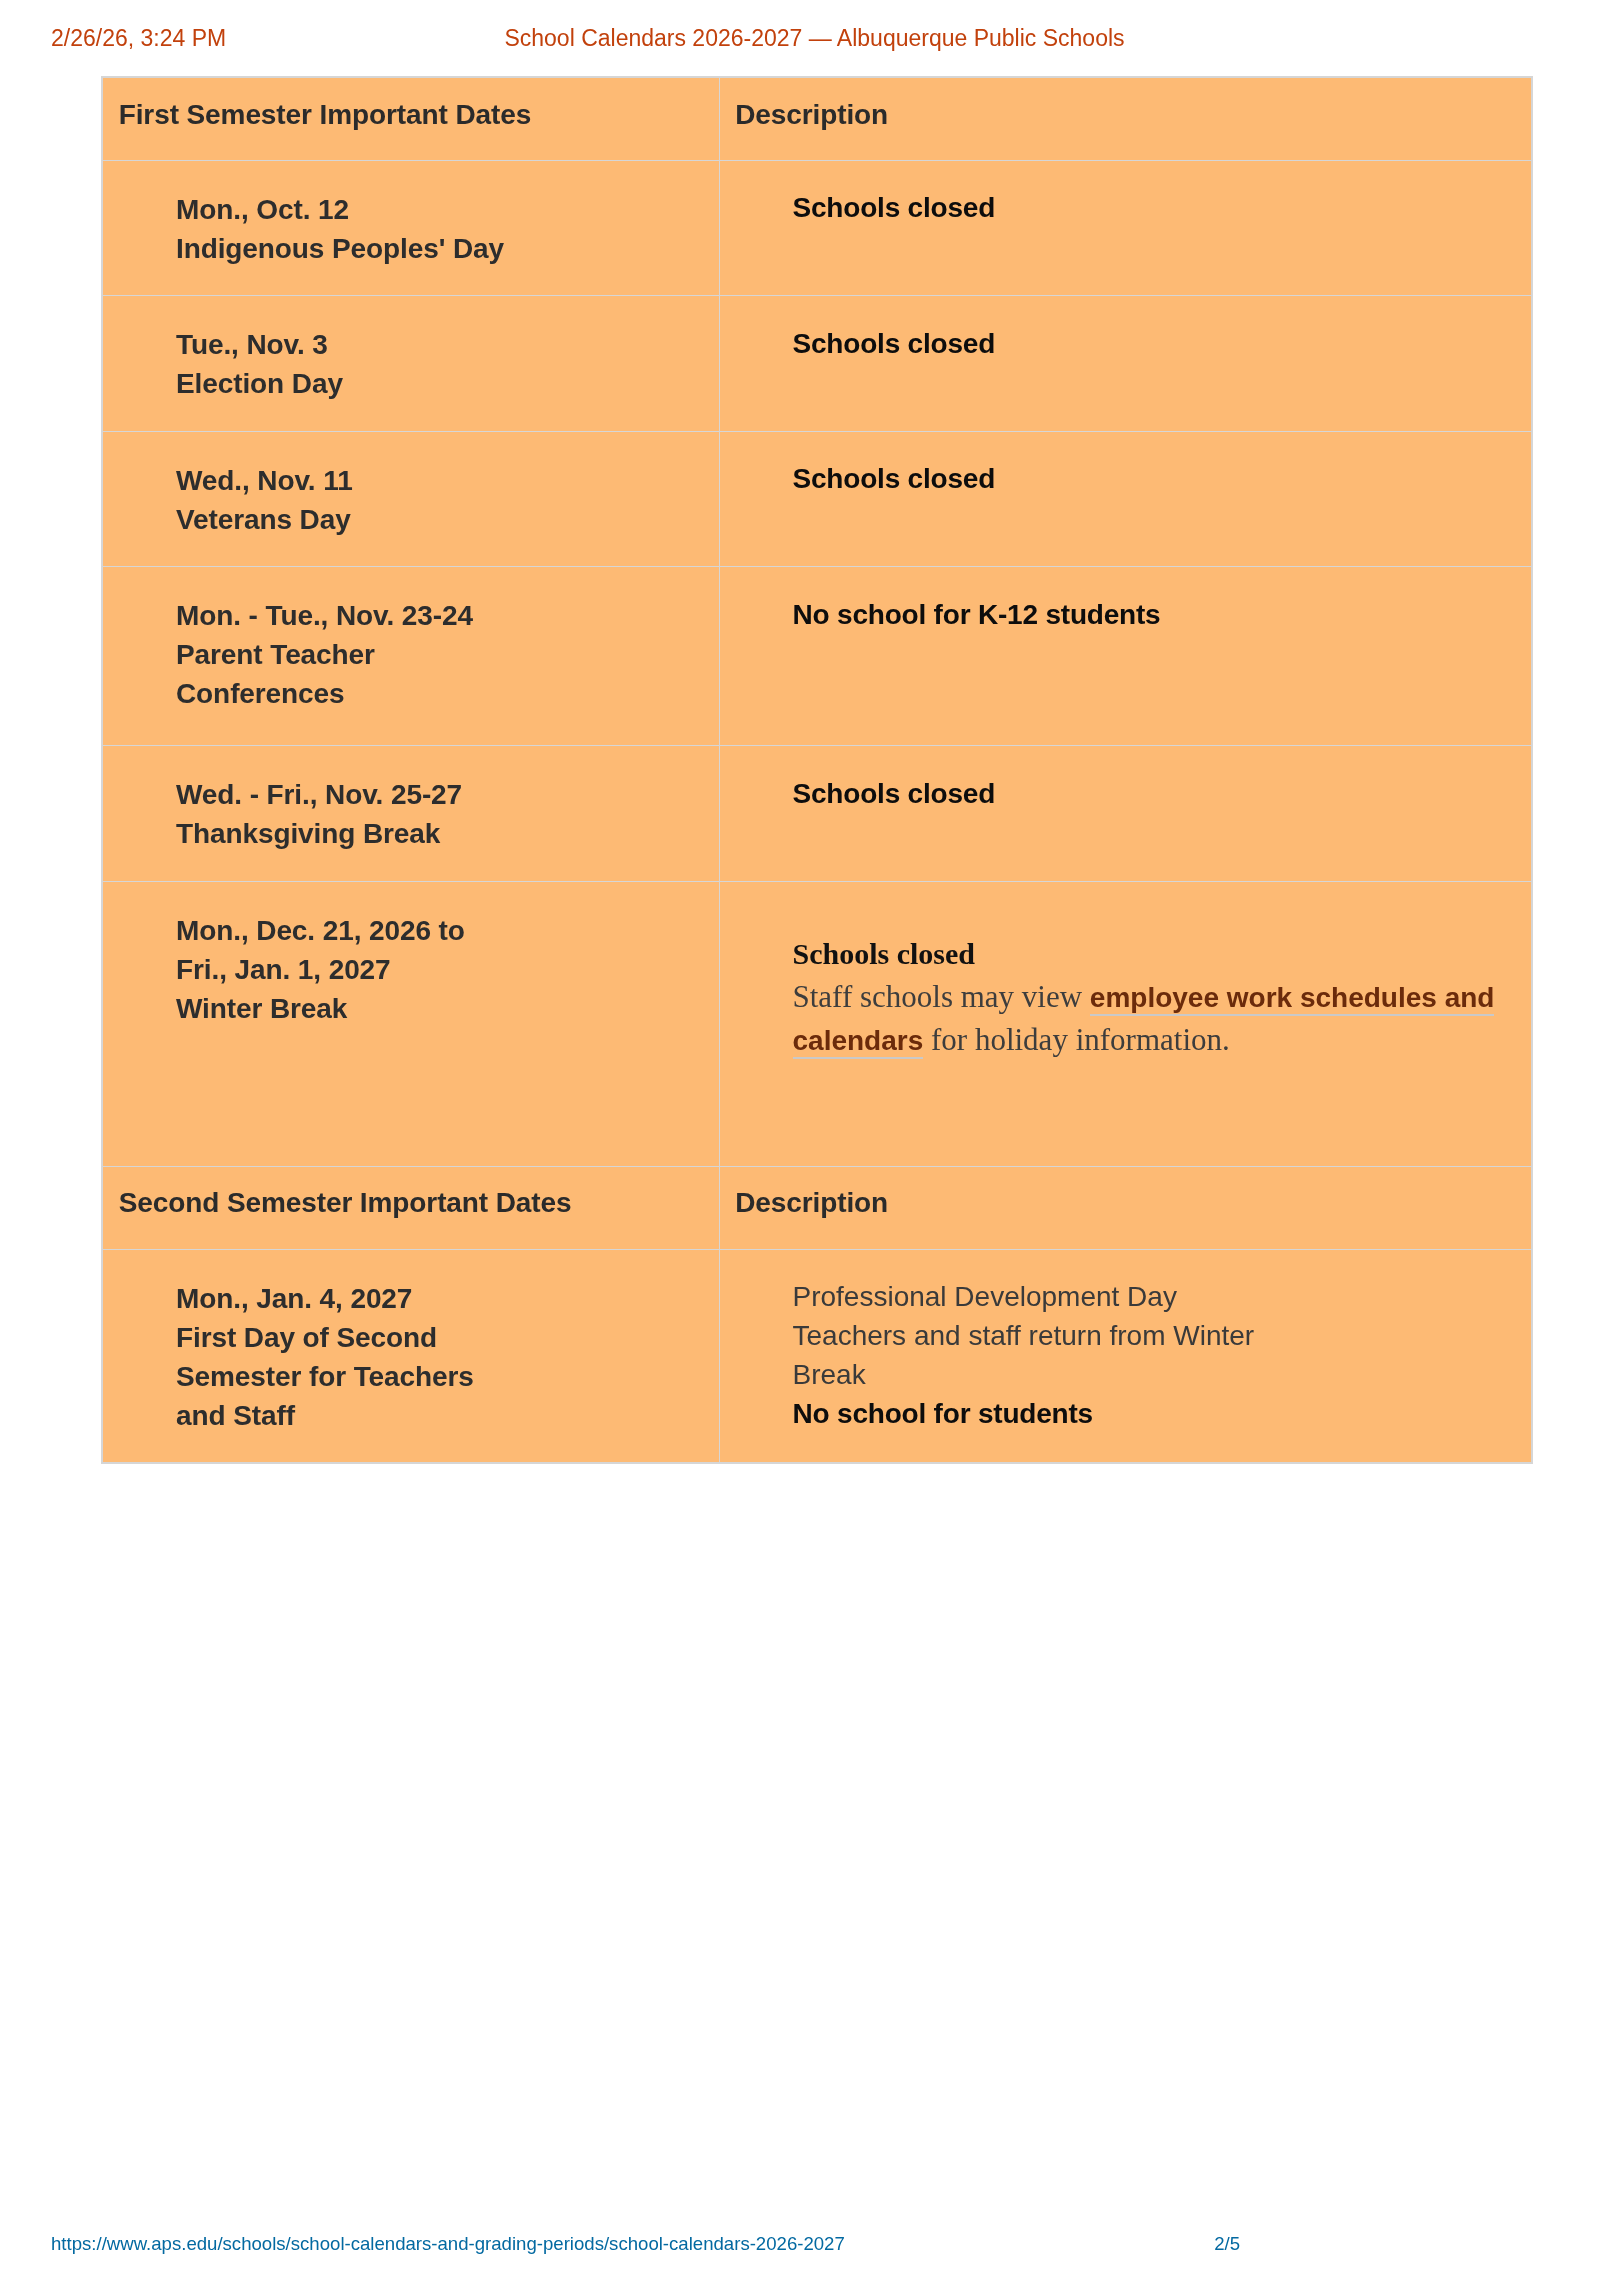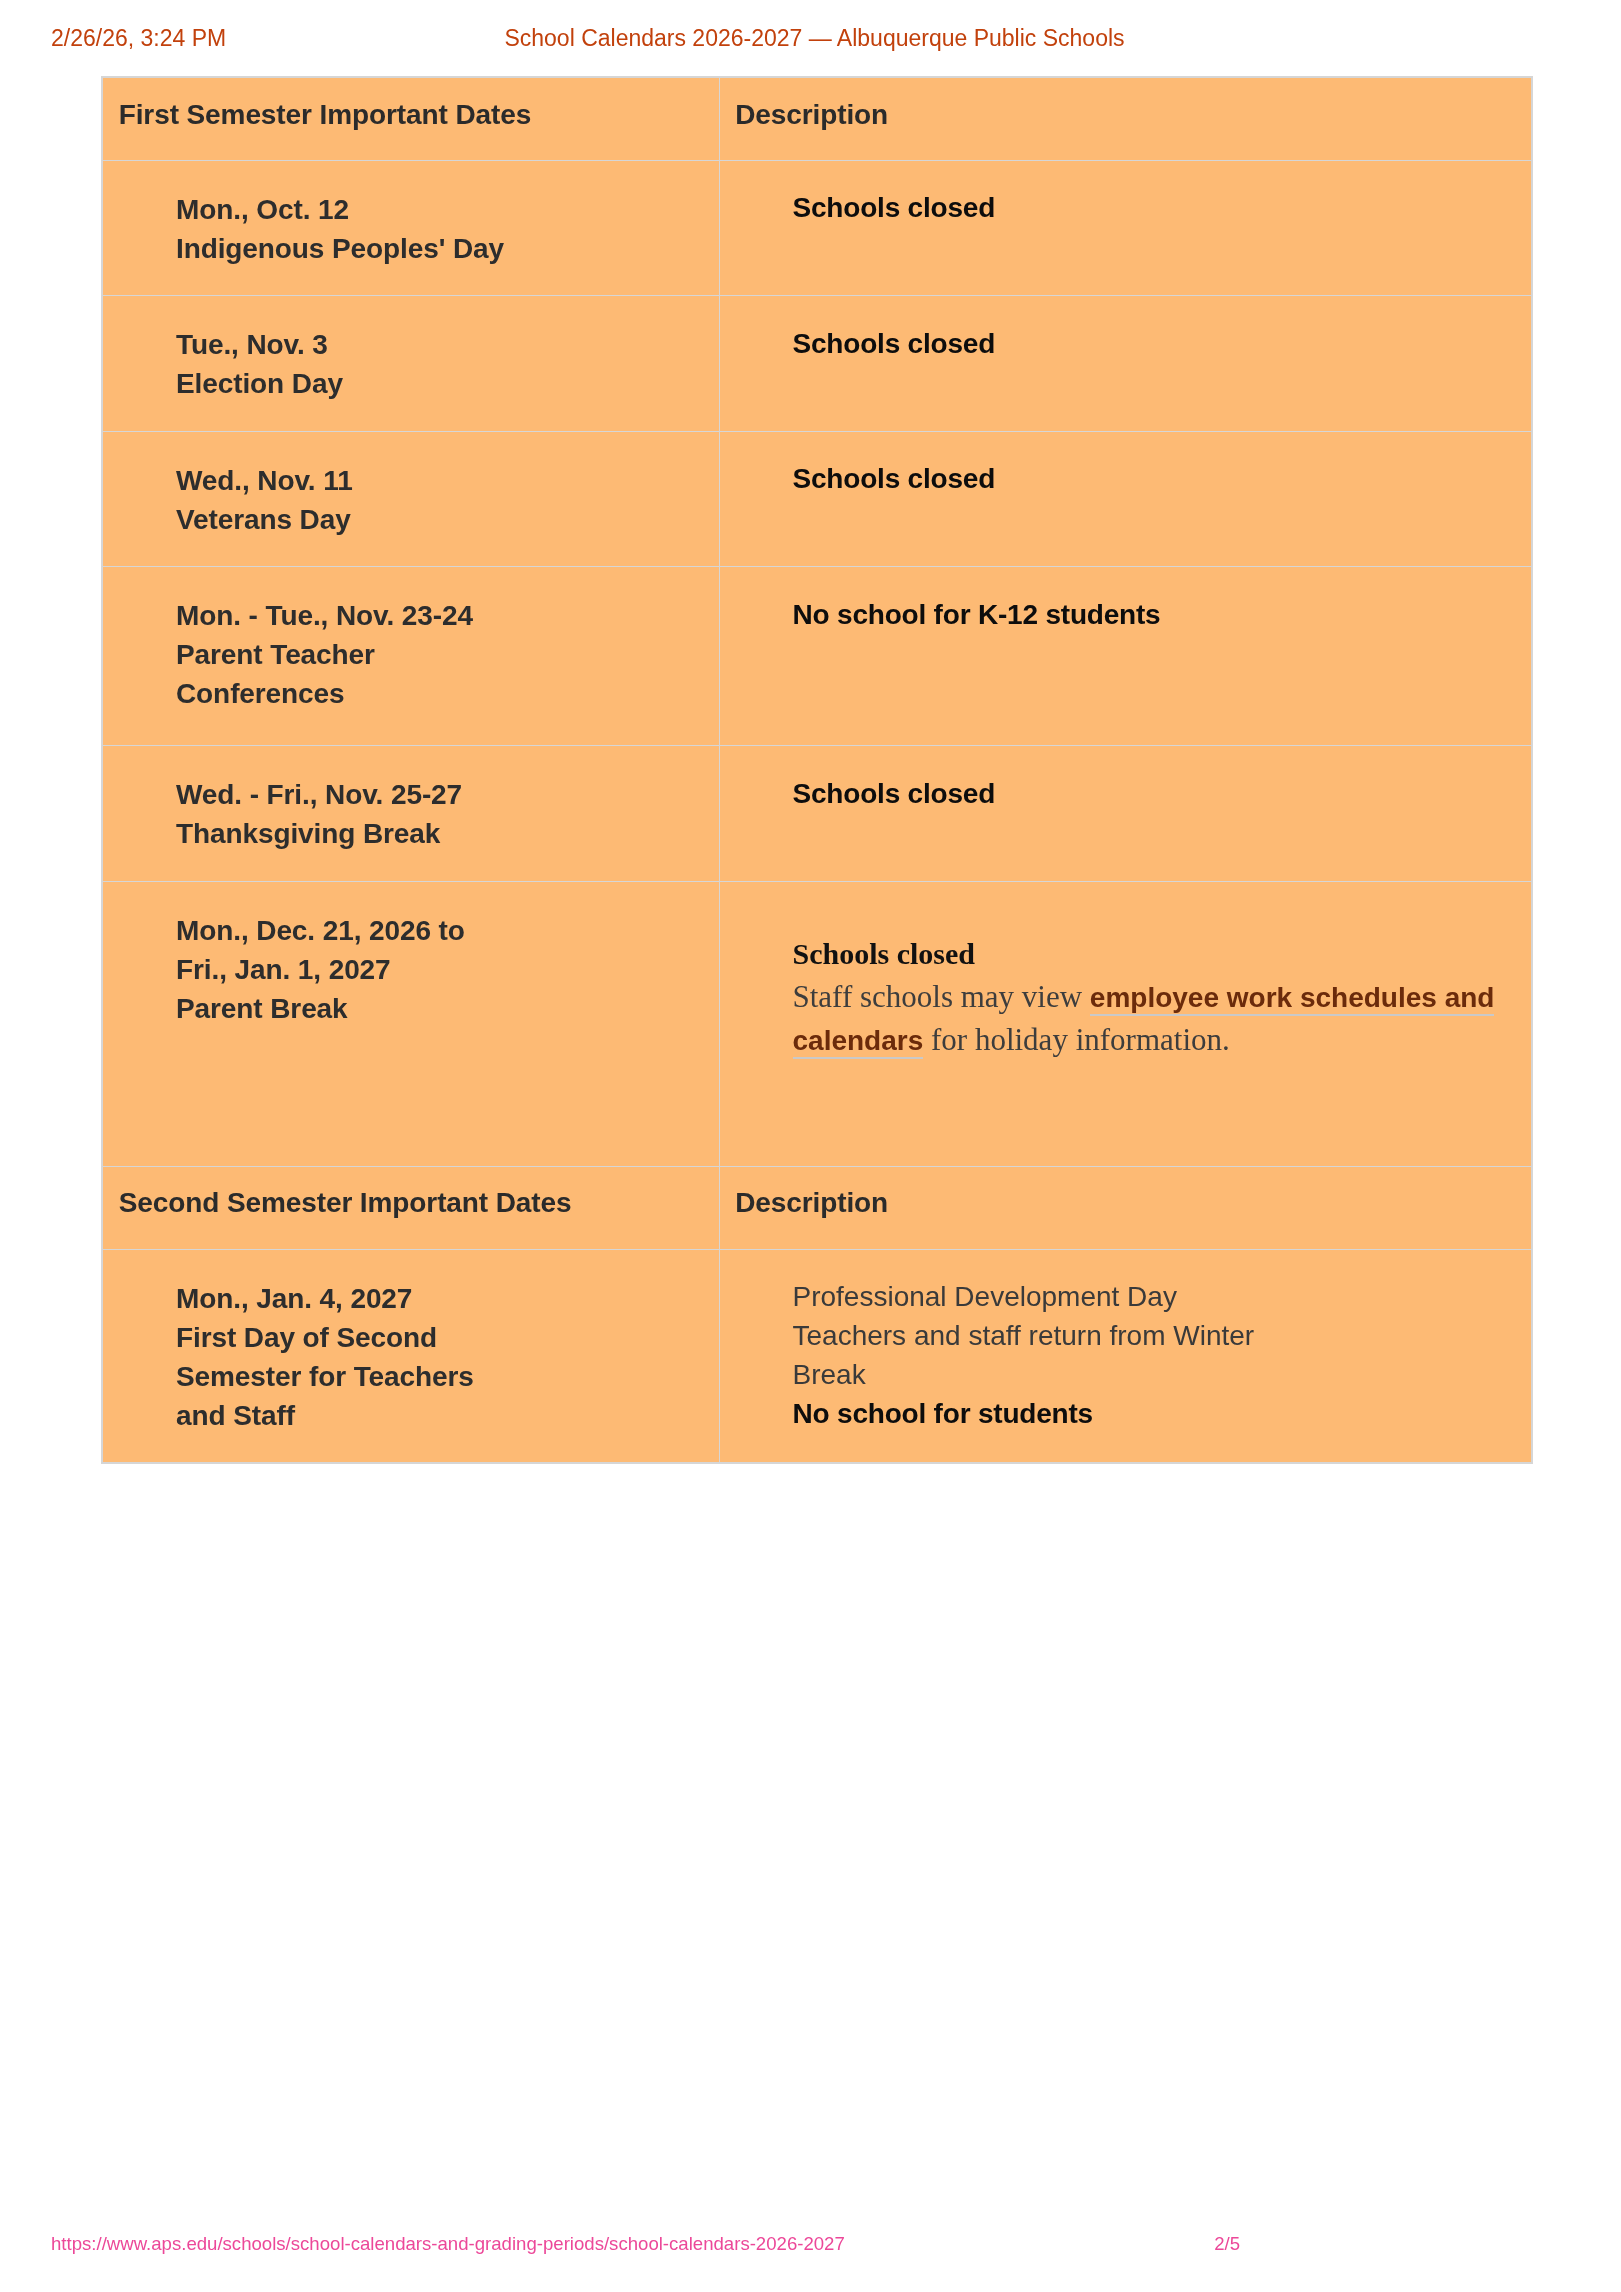--- a/index.html
+++ b/index.html
@@ -47,21 +47,21 @@
 
   
   .print-footer {
     position: absolute;
     bottom: 37px;
     left: 0;
     width: 1291px;
     height: 25.5px;
     font-size: 18.6px;
     line-height: 25.5px;
-    color: #ec4899;
+    color: #0369a1;
   }
   .print-footer .pf-left {
     position: absolute;
     left: 51px;
     top: 0;
     white-space: nowrap;
   }
   .print-footer .pf-right {
     position: absolute;
     right: 51px;
@@ -298,21 +298,21 @@
           </div>
         </td>
       </tr>
 
       <tr class="data-row r-winter">
         <td class="date-cell">
           <div class="cellpad">
             <div class="date-text">
               <span class="dline">Mon., Dec. 21, 2026 to</span>
               <span class="dline">Fri., Jan. 1, 2027</span>
-              <span class="dline">Parent Break</span>
+              <span class="dline">Winter Break</span>
             </div>
           </div>
         </td>
         <td class="desc-cell">
           <div class="cellpad" style="padding-top:51px;">
             <div class="desc-serif">
               <span class="serif-bold">Schools closed</span><span>Staff schools may view </span><a class="inline-link" href="#">employee work schedules and calendars</a><span> for holiday information.</span>
             </div>
           </div>
         </td>

